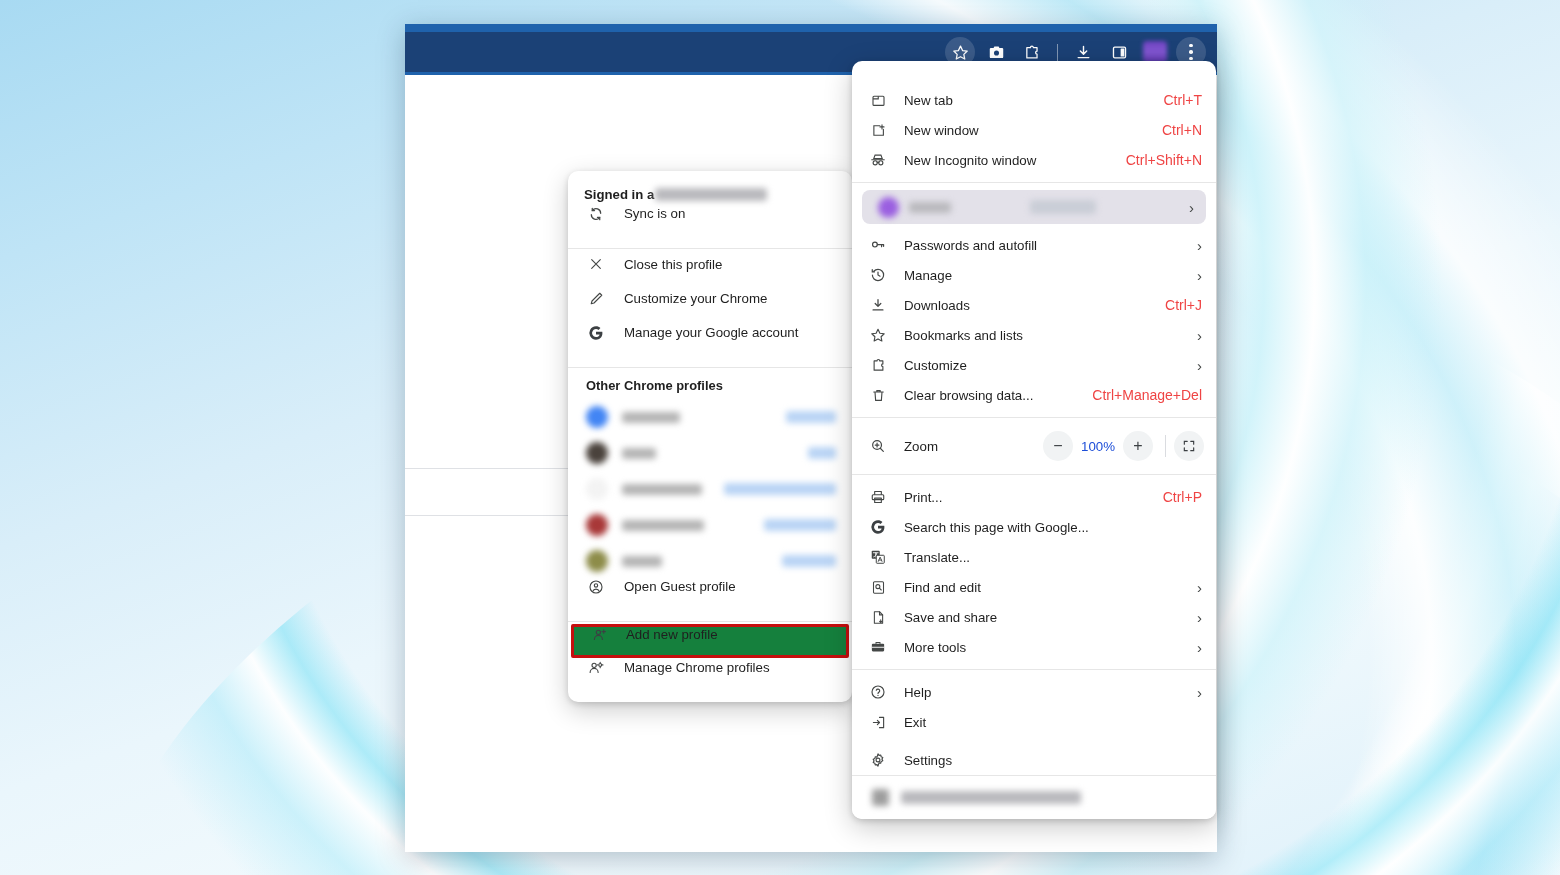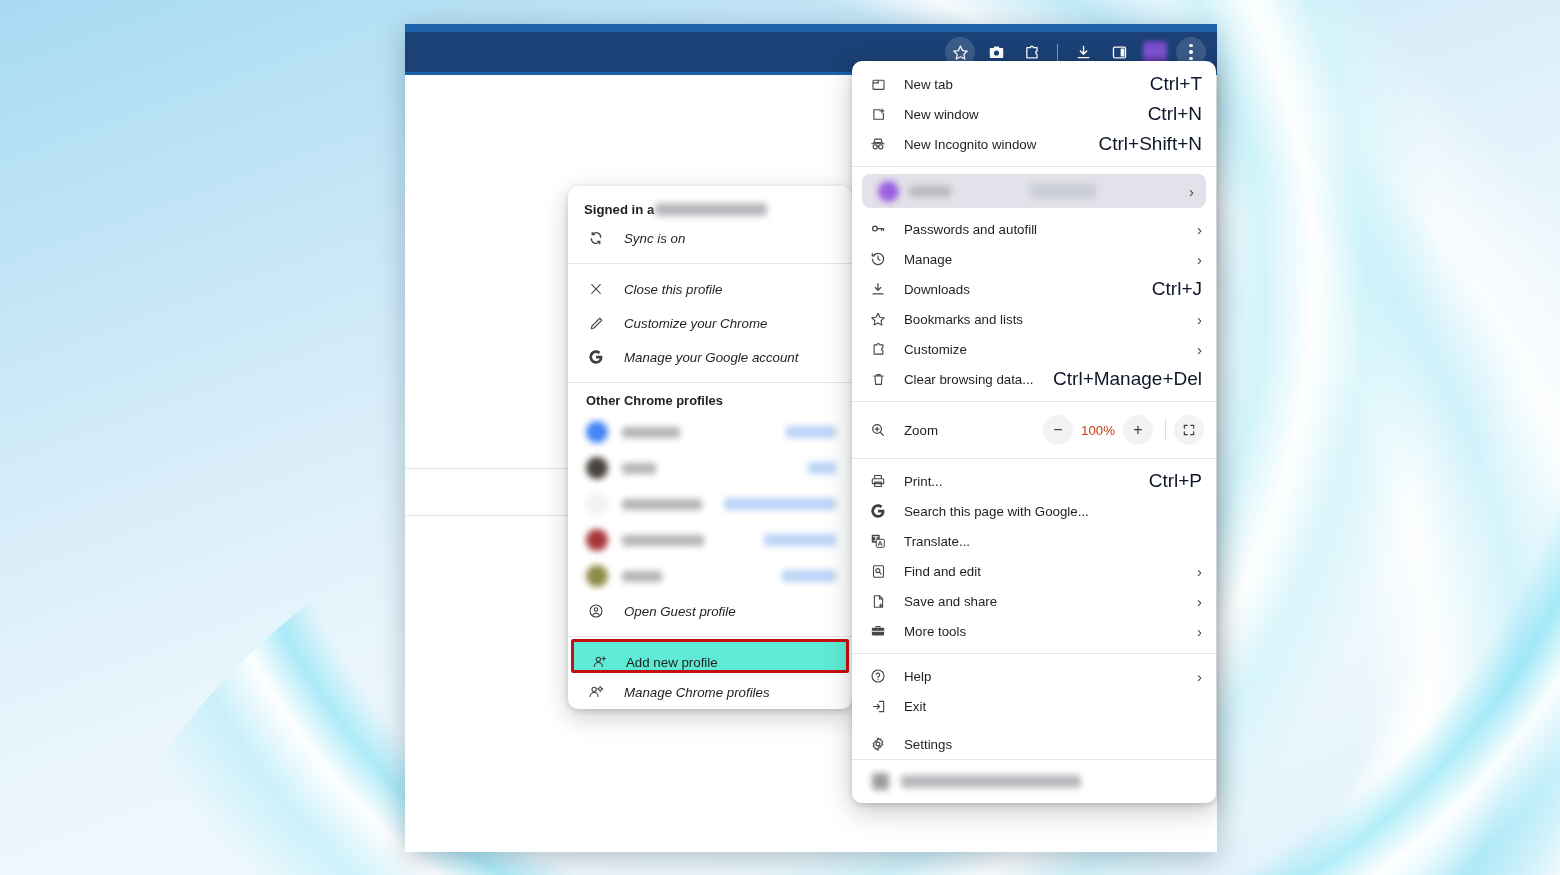--- a/index.html
+++ b/index.html
@@ -125,39 +125,39 @@
   }
 
   
   #chrome-menu {
     position: absolute;
     left: 852px; top: 61px;
     width: 364px;
     background: #ffffff;
     border-radius: 10px;
     box-shadow: 0 2px 6px rgba(0,0,0,0.16), 0 8px 28px rgba(0,0,0,0.22);
-    padding: 8px 0 0 0;
+    padding: 24px 0 0 0;
     font-size: 13.3px;
     color: #1f1f1f;
     overflow: hidden;
   }
   .mi {
     height: 30px;
     display: flex; align-items: center;
     padding: 0 14px 0 0;
     position: relative;
     cursor: default;
   }
   .mi-ic {
     width: 52px; min-width: 52px;
     display: flex; align-items: center; justify-content: center;
     color: #444746;
   }
   .mi-lbl { flex: 1; white-space: nowrap; }
-  .mi-acc { color: #0f172a; font-size: 19px; margin-left: auto; padding-left: 10px; }
+  .mi-acc { color: #ef4444; font-size: 14px; margin-left: auto; padding-left: 10px; }
   .mi-arrow { color: #444746; margin-left: auto; padding-left: 10px; font-size: 15px; line-height: 1; }
   .msep { height: 1px; background: #e6e6e6; margin: 7px 0; }
 
   
   #cm-profile-row {
     margin: 3px 10px;
     height: 34px;
     border-radius: 8px;
     background: #e3e1e9;
     display: flex; align-items: center;
@@ -181,62 +181,61 @@
     height: 42px;
     display: flex; align-items: center;
     padding-right: 12px;
   }
   .zbtn {
     width: 30px; height: 30px; border-radius: 50%;
     background: #f1f3f4;
     display: flex; align-items: center; justify-content: center;
     color: #3c4043; font-size: 16px; line-height: 1;
   }
-  #zoom-val { width: 50px; text-align: center; font-size: 13.3px; color: #c2410c; }
+  #zoom-val { width: 50px; text-align: center; font-size: 13.3px; color: #1d4ed8; }
   .zdiv { width: 1px; height: 22px; background: #dadce0; margin: 0 8px 0 12px; }
 
   
   #cm-footer {
     border-top: 1px solid #e6e6e6;
     height: 44px;
     display: flex; align-items: center;
     background: #fff;
   }
   .fblur-ic {
     width: 17px; height: 17px; border-radius: 3px;
     margin-left: 20px; margin-right: 12px;
     background: #9e9e9e; filter: blur(3px);
   }
 
   
   #profile-menu {
     position: absolute;
-    left: 568px; top: 186px;
+    left: 568px; top: 171px;
     width: 284px;
     background: #ffffff;
     border-radius: 10px;
     box-shadow: 0 2px 6px rgba(0,0,0,0.15), 0 8px 26px rgba(0,0,0,0.20);
     font-size: 13.3px;
     color: #1f1f1f;
     overflow: hidden;
-    padding-bottom: 0;
+    padding-bottom: 8px;
   }
   .pm-head {
     display: flex; align-items: center;
     padding: 16px 16px 0 16px;
     font-weight: bold; font-size: 13.2px;
     color: #1f1f1f;
     white-space: nowrap;
   }
   .pm-head .blur-bar { width: 112px; height: 13px; margin-left: 1px; }
   .pmi {
     height: 34px;
-    display: flex; align-items: center;
+    display: flex; align-items: flex-start;
     cursor: default;
-    font-style: italic;
   }
   .pmi-ic {
     width: 56px; min-width: 56px;
     display: flex; align-items: center; justify-content: center;
     color: #444746;
   }
   .psep { height: 1px; background: #e6e6e6; margin: 8px 0; }
   .pm-section-title {
     font-weight: bold; font-size: 12.9px;
     padding: 2px 0 6px 18px;
@@ -249,25 +248,25 @@
   }
   .prow .pav {
     width: 22px; height: 22px; border-radius: 50%;
     margin-left: 18px; margin-right: 14px;
     filter: blur(3.4px);
   }
   .prow .pname { height: 11px; border-radius: 3px; background: #b4b4b4; filter: blur(3.2px); }
   .prow .ptag { height: 12px; border-radius: 3px; background: #b9d4f5; filter: blur(3.2px); margin-left: auto; }
 
   #add-profile-row {
-    background: #5eead4;
+    background: #15803d;
     border: 3px solid #c60f0f;
     border-radius: 2px;
     height: 34px;
-    display: flex; align-items: flex-end;
+    display: flex; align-items: flex-start;
     margin: 2px 3px 0 3px;
   }
   #add-profile-row .pmi-ic { width: 52px; min-width: 52px; }
 
   svg { display: block; }
 </style>
 </head>
 <body>
 
 <div id="desktop">

